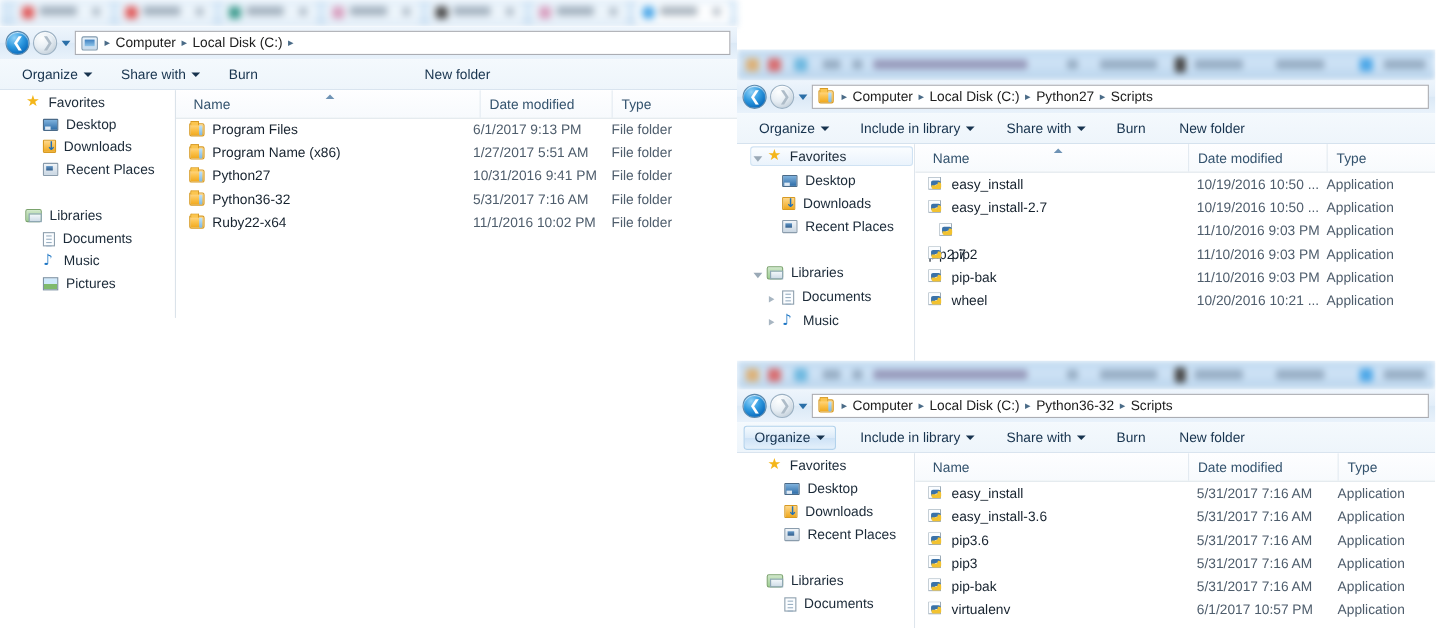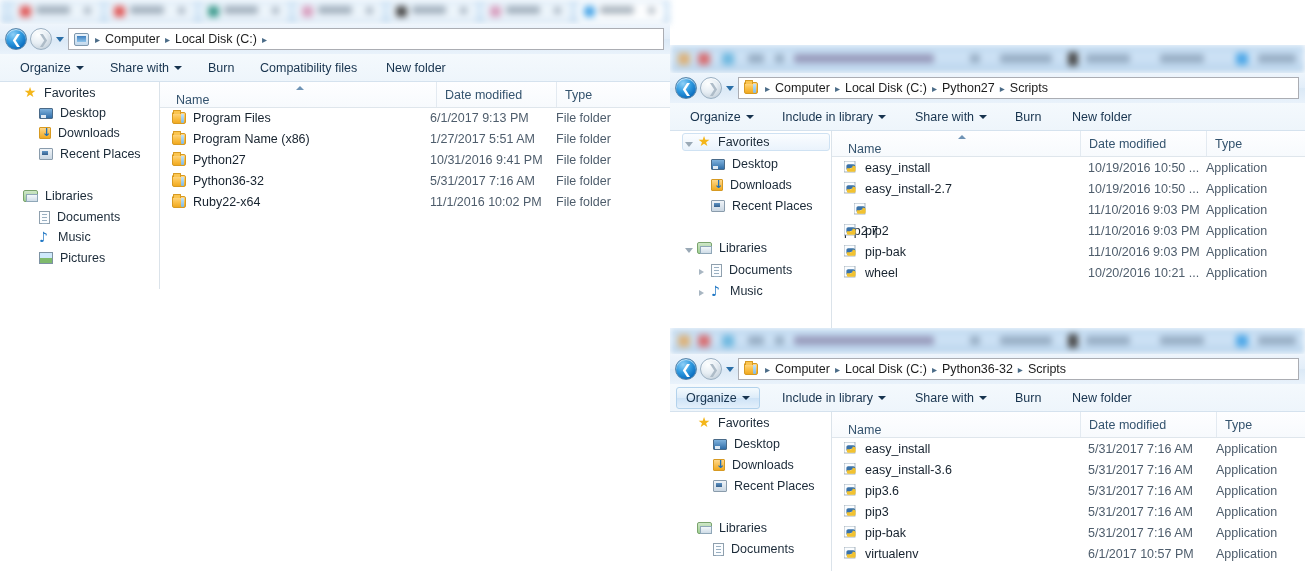--- a/index.html
+++ b/index.html
@@ -160,21 +160,21 @@
     position:absolute; left:0; right:0; top:0;
     background: linear-gradient(to bottom,#fefeff 0%,#f7fafd 100%);
     border-bottom:1px solid #dfe6ec;
   }
   .col{
     position:absolute; top:0; height:100%;
     display:flex; align-items:center;
     font-size:12.5px; color:#34536e; padding-left:8px;
     border-left:1px solid #e3eaf1; white-space:nowrap;
   }
-  .col.first{ border-left:none;align-items:flex-end; }
+  .col.first{ border-left:none; }
   .sortup{ position:absolute; width:0;height:0;
     border-left:4px solid transparent;border-right:4px solid transparent;
     border-bottom:4px solid #6f93b5; }
   .row{ position:absolute; left:0; right:0; display:flex; align-items:center; }
   .cell-name{ position:absolute; display:flex; align-items:center; gap:7px;
      font-size:12.5px; color:#16222e; white-space:nowrap; }
   .cell-date{ position:absolute; font-size:12.5px; color:#4e5d6c; white-space:nowrap; }
   .cell-type{ position:absolute; font-size:12.5px; color:#4e5d6c; white-space:nowrap; }
 </style>
 </head>
@@ -238,23 +238,20 @@
         <span>Organize</span>
         <span class="caret"></span>
       </div>
       <div class="tbitem" style="left:100px;">
         <span>Share with</span>
         <span class="caret"></span>
       </div>
       <div class="tbitem" style="left:198px;">
         <span>Burn</span>
       </div>
-      <div class="tbitem" style="left:250px;">
-        <span>Compatibility files</span>
-      </div>
       <div class="tbitem" style="left:376px;">
         <span>New folder</span>
       </div>
     </div>
 
     <div class="body" style="top:58px;height:207px;">
 
       <div class="navpane" style="width:160px;">
         <div class="navitem" style="left:18px;top:2px;">
           <span class="ic ic-star">★</span>

